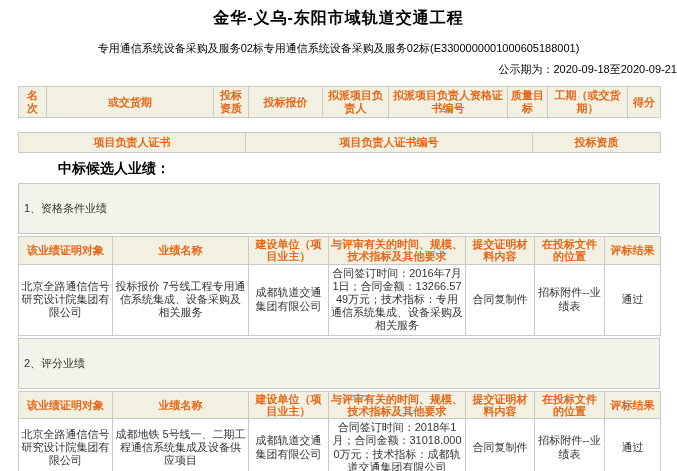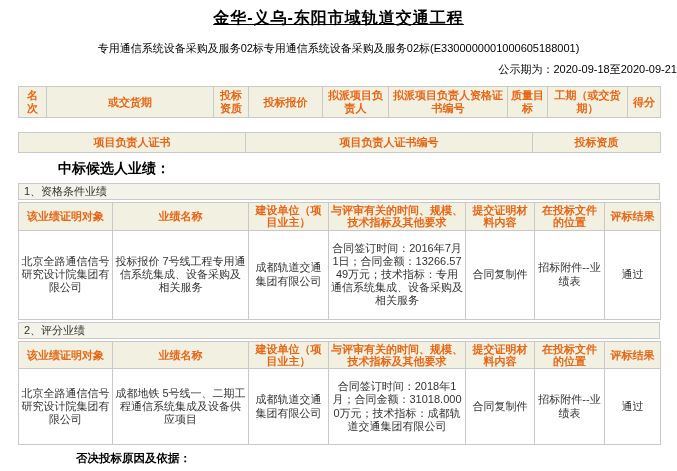--- a/index.html
+++ b/index.html
@@ -6,21 +6,21 @@
   body {
     width:677px; height:471px;
     background:#ffffff;
     font-family:"Liberation Sans", sans-serif;
     color:#333333;
     overflow:hidden;
   }
   .content { margin-left:18px; width:642px; }
   .title {
     font-size:16px; font-weight:bold; color:#000000;
-    text-align:center; margin:8px 0 5px 0; letter-spacing:1px;text-decoration:underline;
+    text-align:center; margin:8px 0 5px 0; letter-spacing:1px;
   }
   .subtitle {
     font-size:11px; color:#000000; text-align:center; margin:12px 0 6px 0;
   }
   .publicity {
     font-size:11px; color:#000000; text-align:right; margin:0 0 9px 0;
   }
   table {
     border-collapse:collapse; table-layout:fixed; width:642px;
   }
@@ -51,25 +51,25 @@
   .label2 {
     font-weight:bold; font-size:11.5px; color:#000000;
     margin:6px 0 4px 58px;
   }
   .section-bar {
     box-sizing:border-box; width:642px;
     border:1px solid #c9c9c9;
     background:#f4f3e9;
     color:#333333;
     font-size:11px;
-    padding:0 5px;
+    padding:17px 5px;
     margin:2px 0 2px 0;
   }
   .perf th { line-height:1.12; padding:1px 2px; }
-  .perf td { padding:11px 2px; }
+  .perf td { padding:2px 2px; }
   .gap14 { height:14px; }
 </style>
 </head>
 <body>
 
 <div class="title">金华-义乌-东阳市域轨道交通工程</div>
 <div class="subtitle">专用通信系统设备采购及服务02标专用通信系统设备采购及服务02标(E3300000001000605188001)</div>
 <div class="publicity">公示期为：2020-09-18至2020-09-21</div>
 
 <div class="content">

